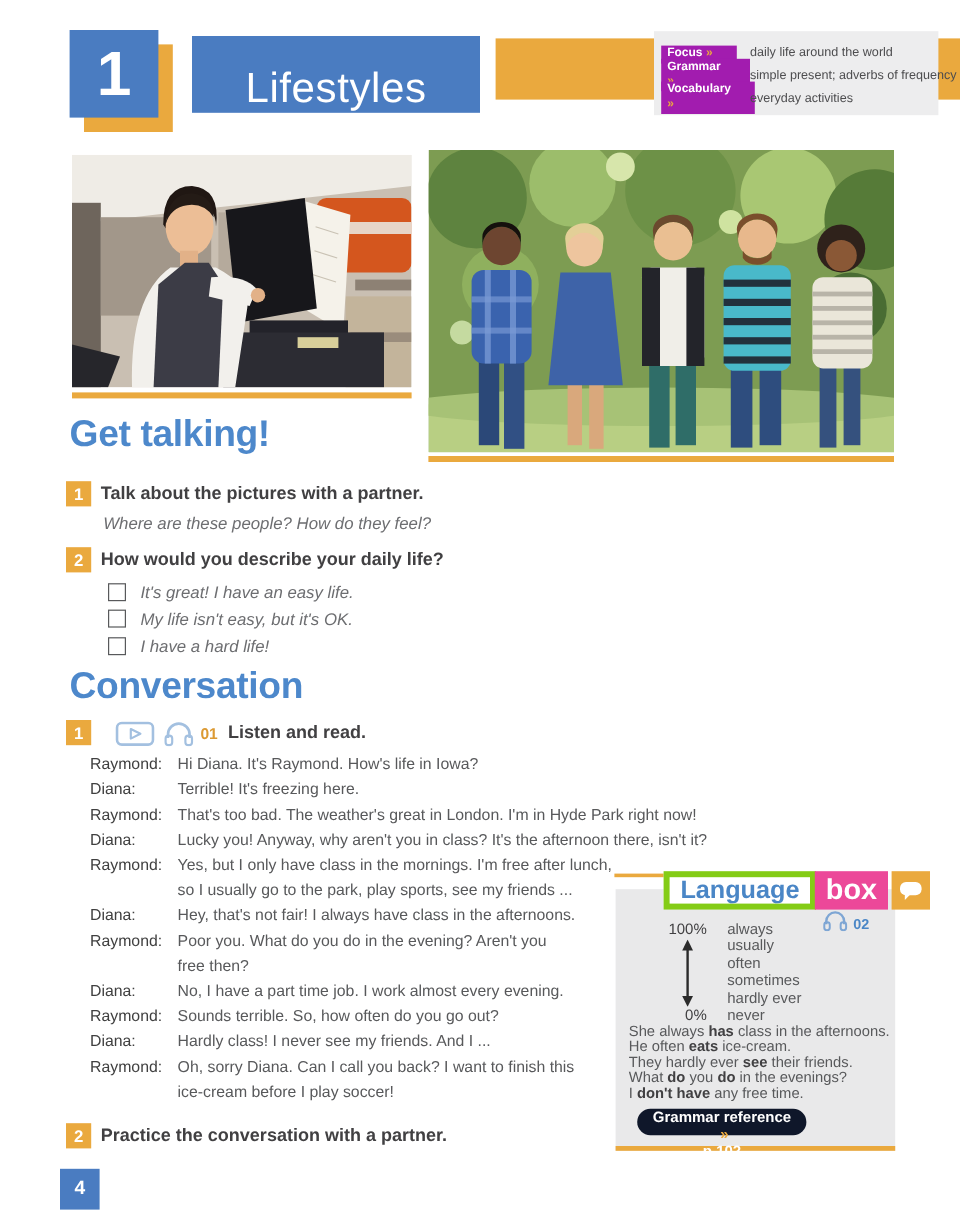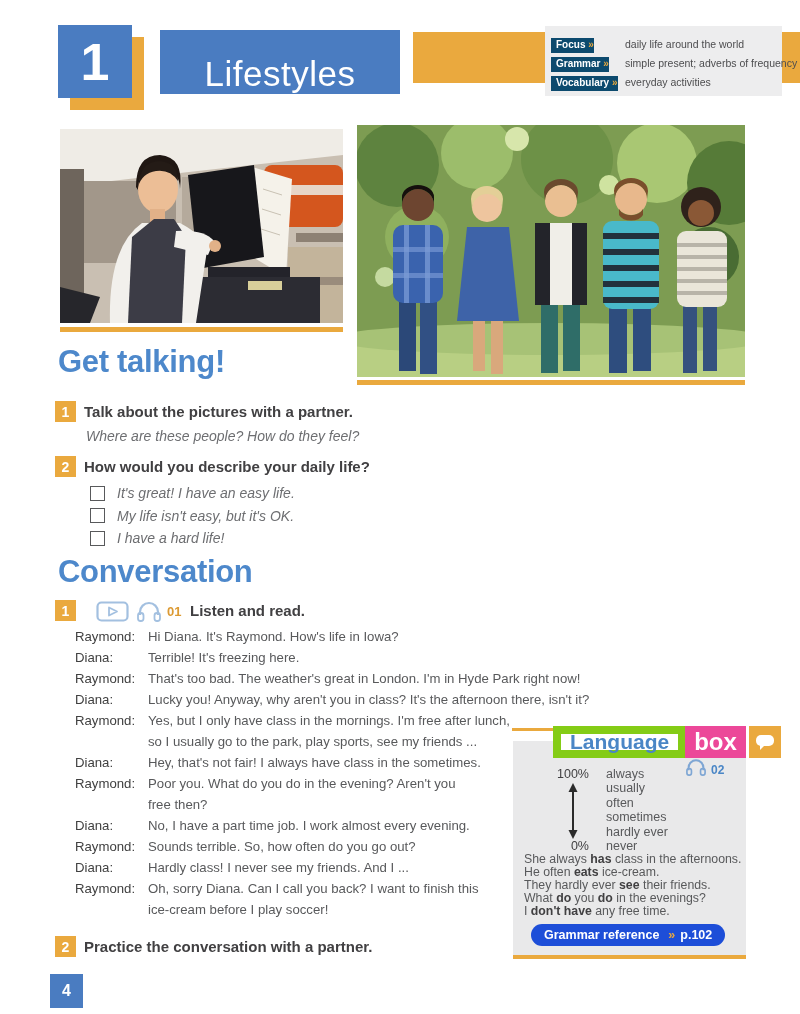--- a/index.html
+++ b/index.html
@@ -13,22 +13,22 @@
             display:flex;align-items:center;justify-content:center;}
   .unit-box span{color:#fff;font-size:52px;font-weight:bold;line-height:1;}
   .title-bar{left:160px;top:30px;width:240px;height:64px;background:#4a7cc1;
              display:flex;align-items:flex-end;justify-content:center;}
   .title-bar span{color:#fff;font-size:35px;font-weight:400;letter-spacing:.5px;}
   .top-yellow{left:413px;top:32px;width:387px;height:51px;background:#eaa93e;}
   .info-box{left:545px;top:26px;width:237px;height:70px;background:#ededee;
             padding:8px 0 0 6px;box-sizing:border-box;}
   .info-row{display:flex;align-items:center;height:19px;}
   .info-pill-wrap{width:74px;flex:none;}
-  .info-pill{display:inline-block;background:#0c4a6e;color:#fff;font-size:10px;
-             font-weight:bold;padding:1px 0 2px 5px;line-height:1.2;}
+  .info-pill{display:inline-block;background:#a21caf;color:#fff;font-size:10px;
+             font-weight:bold;padding:1px 20px 2px 5px;line-height:1.2;}
   .info-pill .chev{color:#eaa93e;font-weight:bold;}
   .info-desc{font-size:10.5px;color:#4d4d4f;white-space:nowrap;}
 
   
   .photo{overflow:hidden;}
   .photo svg{display:block;}
   .photo-bar{background:#eaa93e;}
 
   
   .sec-heading{font-size:31px;color:#4d88cb;font-weight:600;letter-spacing:-.3px;}
@@ -46,33 +46,33 @@
   .dlg-row{display:flex;height:21px;align-items:flex-start;}
   .dlg-spk{width:73px;flex:none;font-weight:normal;font-size:13.2px;color:#404040;}
   .dlg-txt{font-size:13.2px;color:#58595b;white-space:nowrap;}
   .track-num{font-size:13px;font-weight:bold;color:#dc9a33;}
 
   
   .lb-line{left:512px;top:728px;width:44px;height:3px;background:#eaa93e;}
   .lb-body{left:513px;top:741px;width:233px;height:214px;background:#e9e9ea;
            border-bottom:4px solid #eaa93e;}
   .lb-header{left:553px;top:726px;height:32px;display:flex;align-items:stretch;}
-  .lb-title-main{background:#fff;border:8px solid #84cc16;display:flex;align-items:center;
+  .lb-title-main{background:#fff;border:5px solid #84cc16;display:flex;align-items:center;
                  padding:0 9px;color:#4a86c6;font-size:21px;font-weight:600;}
   .lb-title-accent{background:#ec4899;display:flex;align-items:center;padding:0 9px;
                    color:#fff;font-size:24px;font-weight:600;margin-left:-1px;}
   .lb-bubble{background:#eaa93e;width:32px;margin-left:3px;display:flex;
              align-items:center;justify-content:center;}
   .lb-scale-top,.lb-scale-bottom{font-size:12.5px;color:#414042;width:36px;text-align:right;}
   .lb-adverb{font-size:12.5px;color:#58595b;height:14.4px;line-height:14.4px;}
   .lb-example{font-size:12.3px;color:#58595b;height:13px;line-height:13px;white-space:nowrap;}
   .lb-example b{color:#414042;}
   .lb-track{font-size:12px;font-weight:bold;color:#4a86c6;}
-  .gr-pill{left:531px;top:924px;height:22px;background:#1d4ed8;border-radius:11px;
-           display:inline-flex;align-items:center;padding:0 13px;}
+  .gr-pill{left:531px;top:924px;height:22px;background:#0f172a;border-radius:11px;
+           display:inline-flex;align-items:center;padding:0 13px;flex-direction:column;}
   .gr-pill .lbl{color:#fff;font-size:12.5px;font-weight:bold;}
   .gr-pill .chev{color:#eaa93e;font-size:12.5px;font-weight:bold;margin:0 5px 0 9px;}
   .gr-pill .pg{color:#fff;font-size:12.5px;font-weight:bold;}
 
   
   .page-num{left:50px;top:974px;width:33px;height:34px;background:#4a7cc1;color:#fff;
             font-size:16px;font-weight:bold;display:flex;align-items:center;justify-content:center;}
 </style>
 </head>
 <body>
@@ -263,21 +263,21 @@
       <div class="dlg-row">
          <span class="dlg-spk">Raymond:</span>
          <span class="dlg-txt">Yes, but I only have class in the mornings. I'm free after lunch,</span>
        </div>
       <div class="dlg-row">
          <span class="dlg-spk"></span>
          <span class="dlg-txt">so I usually go to the park, play sports, see my friends ...</span>
        </div>
       <div class="dlg-row">
          <span class="dlg-spk">Diana:</span>
-         <span class="dlg-txt">Hey, that's not fair! I always have class in the sometimes.</span>
+         <span class="dlg-txt">Hey, that's not fair! I always have class in the afternoons.</span>
        </div>
       <div class="dlg-row">
          <span class="dlg-spk">Raymond:</span>
          <span class="dlg-txt">Poor you. What do you do in the evening? Aren't you</span>
        </div>
       <div class="dlg-row">
          <span class="dlg-spk"></span>
          <span class="dlg-txt">free then?</span>
        </div>
       <div class="dlg-row">

